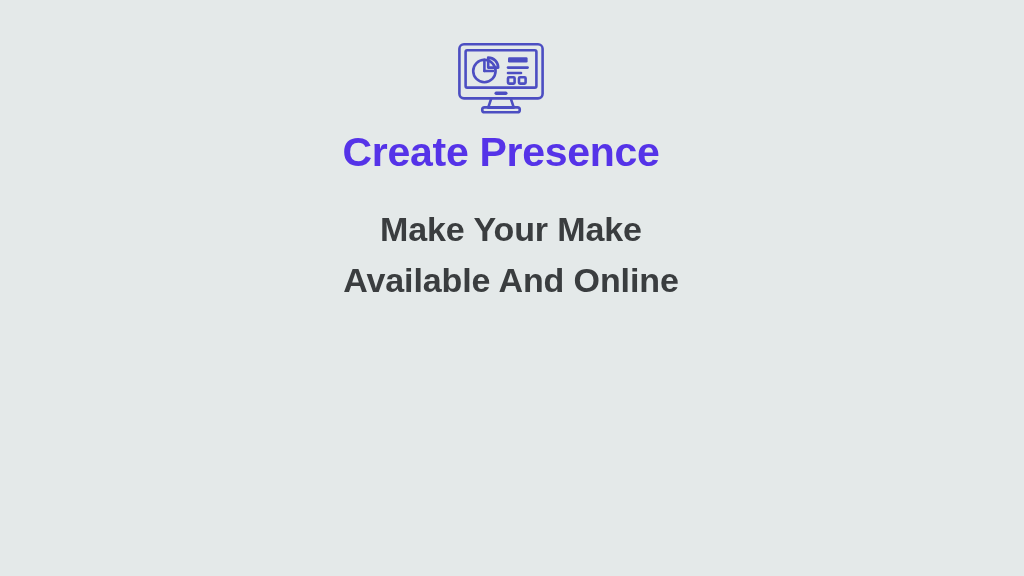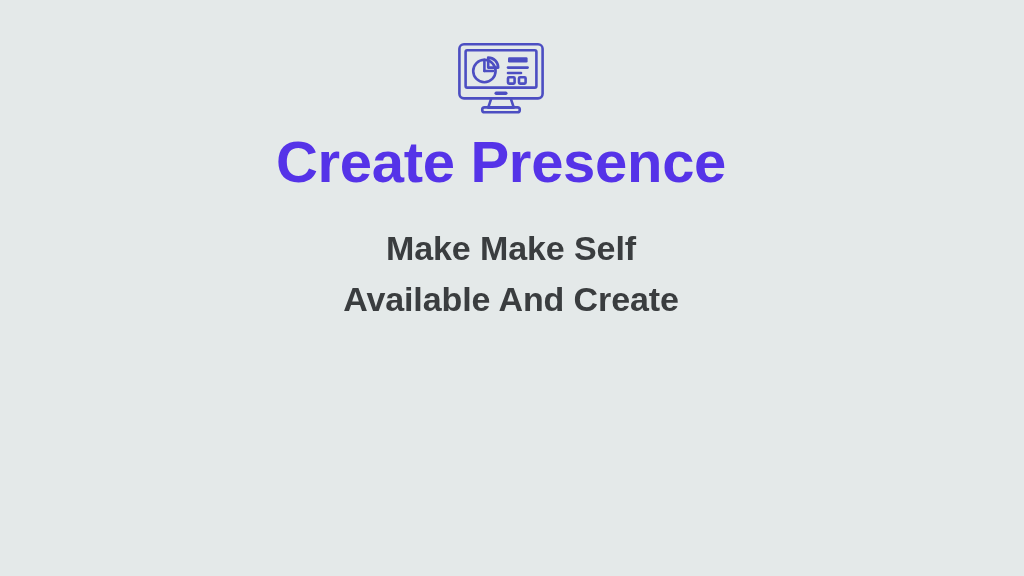--- a/index.html
+++ b/index.html
@@ -38,21 +38,21 @@
   }
   .icon-wrap svg {
     display: block;
     width: 92px;
     height: 74px;
   }
   .headline {
     margin: 0;
     margin-top: 15px;
     margin-left: -22px;
-    font-size: 58px;
+    font-size: 41px;
     font-weight: bold;
     color: #5533e8;
     letter-spacing: -0.3px;
     line-height: 1.12;
     text-align: center;
     white-space: nowrap;
   }
   .subheadline {
     margin: 0;
     margin-top: 28px;
@@ -101,18 +101,18 @@
         <path d="M53.0 32.0 L66.0 32.0"></path>
 
         <rect x="53.0" y="36.2" width="6.6" height="6.4" rx="1.1"></rect>
         <rect x="64.0" y="36.2" width="6.6" height="6.4" rx="1.1"></rect>
       </svg>
     </div>
 
     <h1 class="headline">Create Presence</h1>
 
     <div class="subheadline">
-      <span class="sub-line">Make Make Self</span>
-      <span class="sub-line">Available And Create</span>
+      <span class="sub-line">Make Your Make</span>
+      <span class="sub-line">Available And Online</span>
     </div>
 
   </div>
 </div>
 
 </body></html>

